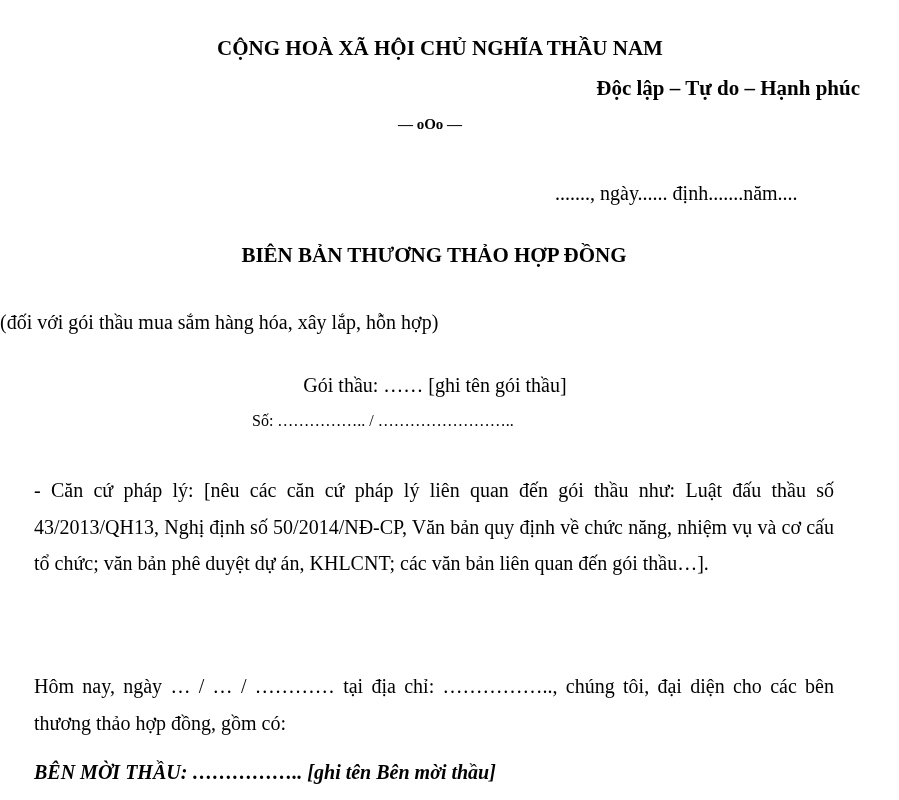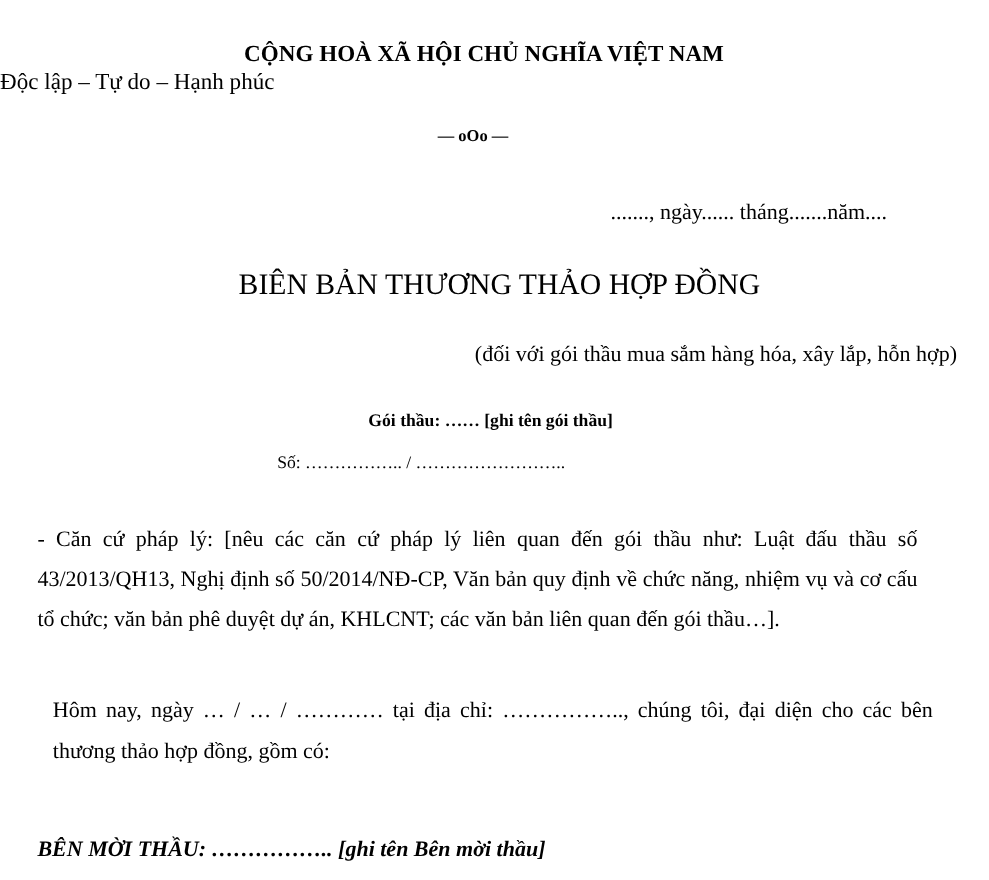--- a/index.html
+++ b/index.html
@@ -24,95 +24,94 @@
 
     .nation {
       top: 38px;
       font-size: 21px;
       font-weight: bold;
       left: 0;
       width: 880px;
       text-align: center;
     }
     .motto {
-      top: 64px;
+      top: 78px;
       font-size: 21px;
-      font-weight: normal;
+      font-weight: bold;
       left: 0;
       width: 860px;
-      text-align: left;
+      text-align: right;
     }
     .ornament {
       top: 117px;
       font-size: 15px;
       font-weight: bold;
       left: 0;
       width: 860px;
       text-align: center;
     }
     .dateline {
       top: 183px;
       left: 555px;
       font-size: 20px;
     }
     .doc-title {
       top: 245px;
-      font-size: 27px;
-      font-weight: normal;
+      font-size: 21px;
+      font-weight: bold;
       left: 0;
       width: 868px;
       text-align: center;
-      padding-left: 20px;
     }
     .subtitle {
       top: 312px;
       font-size: 20px;
       left: 0;
       width: 870px;
-      text-align: right;
+      text-align: left;
     }
     .package {
       top: 375px;
-      font-size: 16px;
-      font-weight: bold;
-      left: 11px;
+      font-size: 20px;
+      font-weight: normal;
+      left: 0;
       width: 870px;
       text-align: center;
     }
     .number {
       top: 413px;
       font-size: 16px;
       left: 252px;
     }
     .para {
       position: absolute;
       left: 34px;
       width: 800px;
       font-size: 20px;
       line-height: 36.5px;
       text-align: justify;
     }
     .legal { top: 472px; }
-    .today { top: 628px; margin-left: 14px; }
+    .today { top: 668px; }
     .inviter {
       top: 762px;
       left: 34px;
       font-size: 20px;
     }
   </style>
 </head>
 <body>
 
 <div>
 
-  <div class="line nation">CỘNG HOÀ XÃ HỘI CHỦ NGHĨA VIỆT NAM</div>
+  <div class="line nation">CỘNG HOÀ XÃ HỘI CHỦ NGHĨA THẦU NAM</div>
   <div class="line motto">Độc lập – Tự do – Hạnh phúc</div>
   <div class="line ornament">— oOo —</div>
 
-  <div class="line dateline">......., ngày...... tháng.......năm....</div>
+  <div class="line dateline">......., ngày...... định.......năm....</div>
 
   <div class="line doc-title">BIÊN BẢN THƯƠNG THẢO HỢP ĐỒNG</div>
   <div class="line subtitle">(đối với gói thầu mua sắm hàng hóa, xây lắp, hỗn hợp)</div>
 
   <div class="line package">Gói thầu: …… [ghi tên gói thầu]</div>
   <div class="line number">Số: …………….. / ……………………..</div>
 
   <div class="para legal">- Căn cứ pháp lý: [nêu các căn cứ pháp lý liên quan đến gói thầu như: Luật đấu thầu số 43/2013/QH13, Nghị định số 50/2014/NĐ-CP, Văn bản quy định về chức năng, nhiệm vụ và cơ cấu tổ chức; văn bản phê duyệt dự án, KHLCNT; các văn bản liên quan đến gói thầu…].</div>
 
   <div class="para today">Hôm nay, ngày … / … / ………… tại địa chỉ: …………….., chúng tôi, đại diện cho các bên thương thảo hợp đồng, gồm có:</div>

